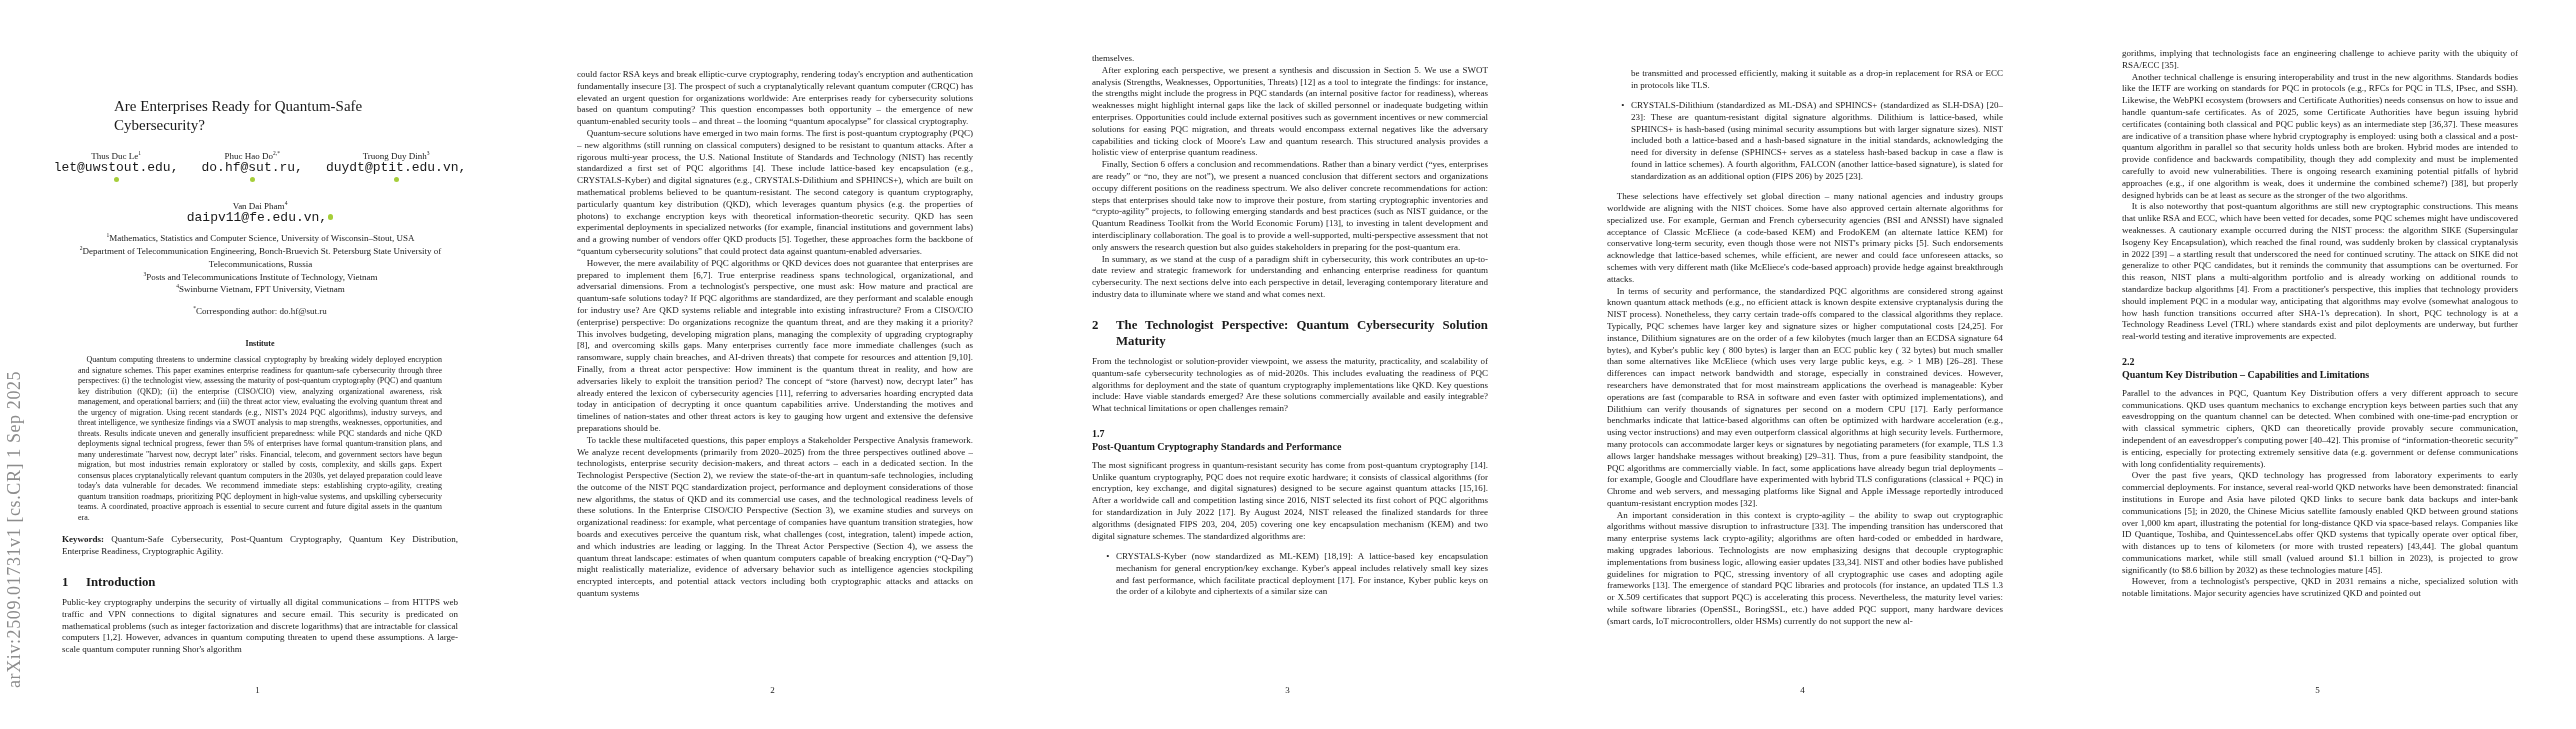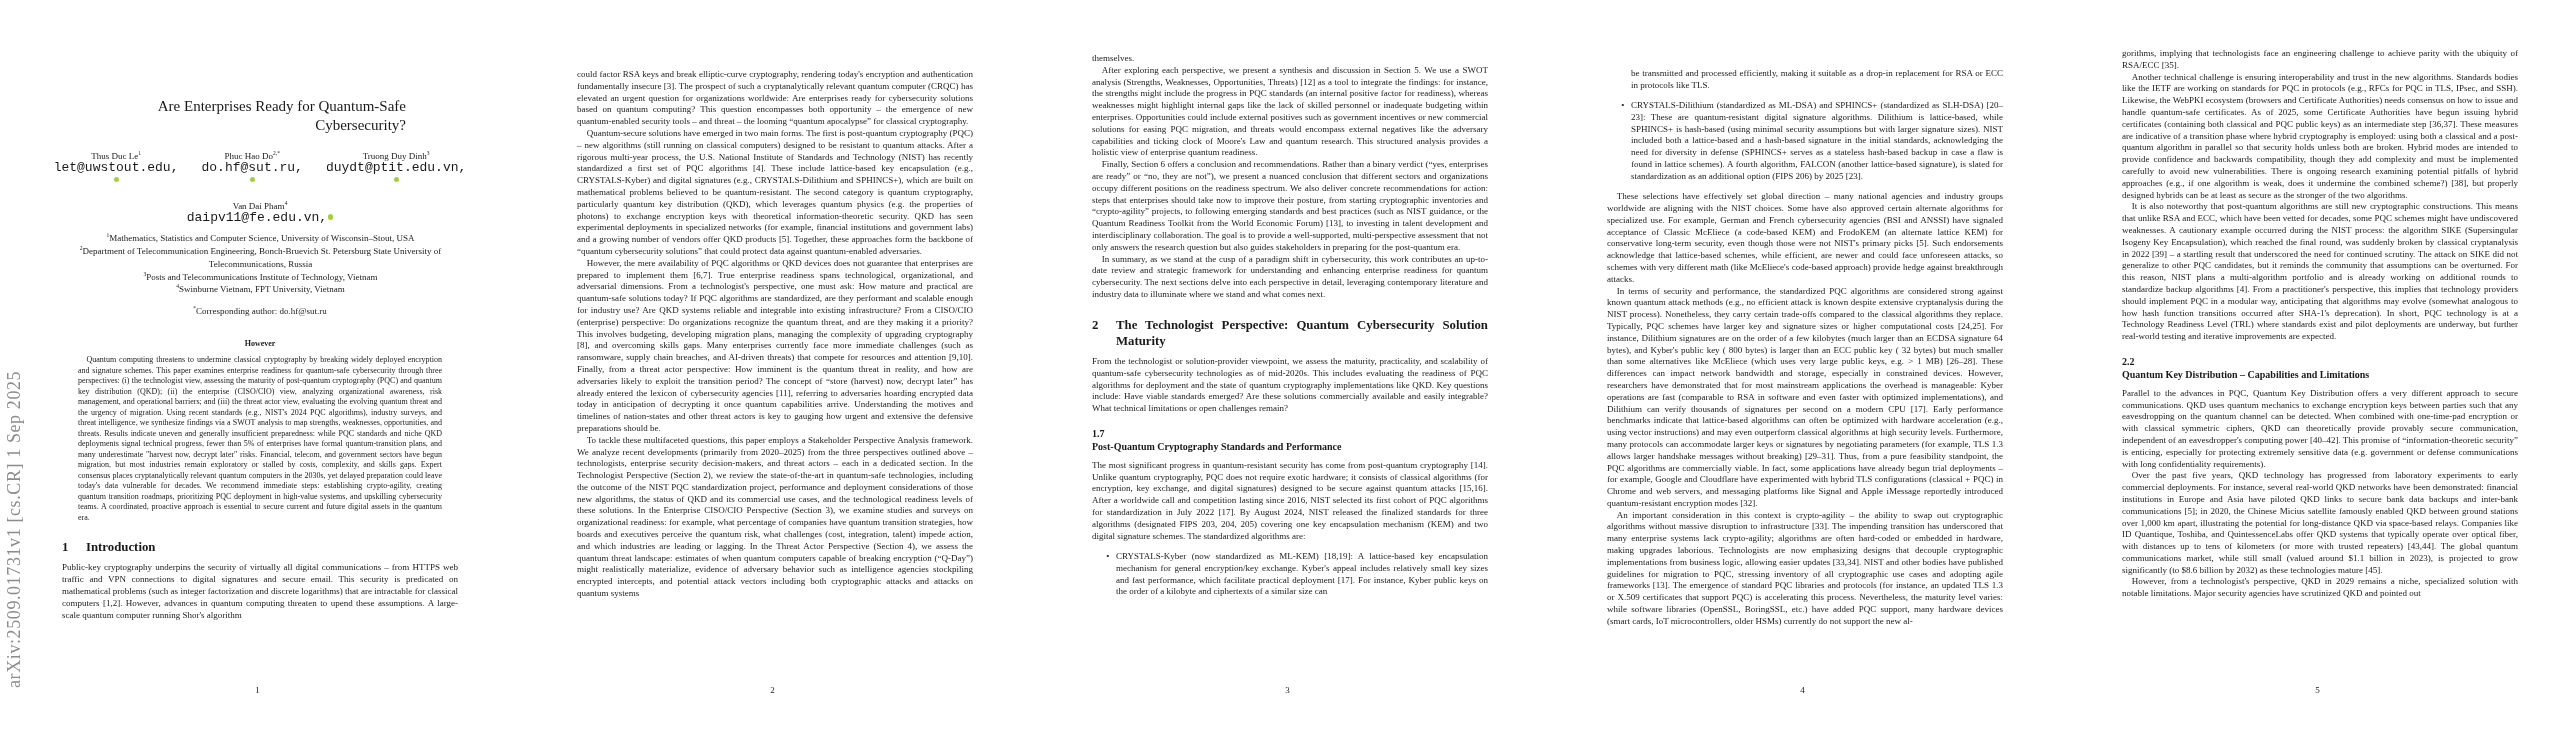--- a/index.html
+++ b/index.html
@@ -9,21 +9,21 @@
   .page { position: relative; width: 515px; height: 729px; box-sizing: border-box; background: #fff; }
   .content { position: absolute; left: 62px; width: 396px; font-size: 9px; line-height: 11.8px; text-align: justify; hyphens: auto; }
   .p1 .content { top: 97px; }
   .p2 .content, .p3 .content, .p4 .content { top: 13.4px; }
   .p5 .content { top: 48px; }
   p { margin: 0; }
   p.ind { text-indent: 9.7px; }
   .page-number { position: absolute; left: 0; right: 0; top: 685px; text-align: center; font-size: 9px; }
   .arxiv-stamp { position: absolute; left: 3.6px; top: 688px; transform: rotate(-90deg); transform-origin: 0 0;
                  font-family: "Liberation Serif", serif; font-size: 18px; color: #8c8c8c; white-space: nowrap; letter-spacing: 0.6px; }
-  .title { text-align: right; font-size: 15px; line-height: 19.4px; margin: 0 auto 14.6px; width: 292px; }
+  .title { text-align: left; font-size: 15px; line-height: 19.4px; margin: 0 auto 14.6px; width: 292px; }
   .authors-row { display: flex; justify-content: center; gap: 23px; text-align: center; font-size: 9px; line-height: 12px; }
   .authors-row.second { margin-top: 13.4px; }
   .author { text-align: center; }
   .author-email { font-family: "Liberation Mono", "DejaVu Sans Mono", monospace; font-size: 13px; }
   .orcid { display: inline-block; width: 5.5px; height: 5.5px; border-radius: 50%; background: #a6ce39; vertical-align: middle; margin-left: 0.6px; position: relative; top: -0.6px; }
   sup { font-size: 5.5px; line-height: 0; }
   .affiliations { text-align: center; font-size: 9px; line-height: 12.8px; margin-top: 8.5px; width: 397px; }
   .corresponding { text-align: center; font-size: 9px; margin-top: 9.7px; }
   .abstract-heading { text-align: center; font-weight: bold; font-size: 8px; margin-top: 20.7px; }
   .abstract { margin: 4.9px 16px 0 16px; font-size: 8px; line-height: 10.5px; text-align: justify; text-indent: 8.5px; }
@@ -70,23 +70,24 @@
 
       <div class="affiliations">
         <div><sup>1</sup><span>Mathematics, Statistics and Computer Science, University of Wisconsin–Stout, USA</span></div>
         <div><sup>2</sup><span>Department of Telecommunication Engineering, Bonch-Bruevich St. Petersburg State University of Telecommunications, Russia</span></div>
         <div><sup>3</sup><span>Posts and Telecommunications Institute of Technology, Vietnam</span></div>
         <div><sup>4</sup><span>Swinburne Vietnam, FPT University, Vietnam</span></div>
       </div>
 
       <div class="corresponding"><sup>*</sup><span>Corresponding author: do.hf@sut.ru</span></div>
 
-      <div class="abstract-heading">However</div>
+      <div class="abstract-heading">Institute</div>
       <p class="abstract">Quantum computing threatens to undermine classical cryptography by breaking widely deployed encryption and signature schemes. This paper examines enterprise readiness for quantum-safe cybersecurity through three perspectives: (i) the technologist view, assessing the maturity of post-quantum cryptography (PQC) and quantum key distribution (QKD); (ii) the enterprise (CISO/CIO) view, analyzing organizational awareness, risk management, and operational barriers; and (iii) the threat actor view, evaluating the evolving quantum threat and the urgency of migration. Using recent standards (e.g., NIST's 2024 PQC algorithms), industry surveys, and threat intelligence, we synthesize findings via a SWOT analysis to map strengths, weaknesses, opportunities, and threats. Results indicate uneven and generally insufficient preparedness: while PQC standards and niche QKD deployments signal technical progress, fewer than 5% of enterprises have formal quantum-transition plans, and many underestimate "harvest now, decrypt later" risks. Financial, telecom, and government sectors have begun migration, but most industries remain exploratory or stalled by costs, complexity, and skills gaps. Expert consensus places cryptanalytically relevant quantum computers in the 2030s, yet delayed preparation could leave today's data vulnerable for decades. We recommend immediate steps: establishing crypto-agility, creating quantum transition roadmaps, prioritizing PQC deployment in high-value systems, and upskilling cybersecurity teams. A coordinated, proactive approach is essential to secure current and future digital assets in the quantum era.</p>
 
+      <div class="keywords"><b>Keywords:</b> <span>Quantum-Safe Cybersecurity, Post-Quantum Cryptography, Quantum Key Distribution, Enterprise Readiness, Cryptographic Agility.</span></div>
 
       <h2 class="section">
           <span class="num">1</span>
           <span>Introduction</span>
         </h2>
       <p>Public-key cryptography underpins the security of virtually all digital communications – from HTTPS web traffic and VPN connections to digital signatures and secure email. This security is predicated on mathematical problems (such as integer factorization and discrete logarithms) that are intractable for classical computers [1,2]. However, advances in quantum computing threaten to upend these assumptions. A large-scale quantum computer running Shor's algorithm</p>
     </div>
     <div class="page-number">1</div>
   </div>
 
@@ -144,21 +145,21 @@
       <p>gorithms, implying that technologists face an engineering challenge to achieve parity with the ubiquity of RSA/ECC [35].</p>
       <p class="ind">Another technical challenge is ensuring interoperability and trust in the new algorithms. Standards bodies like the IETF are working on standards for PQC in protocols (e.g., RFCs for PQC in TLS, IPsec, and SSH). Likewise, the WebPKI ecosystem (browsers and Certificate Authorities) needs consensus on how to issue and handle quantum-safe certificates. As of 2025, some Certificate Authorities have begun issuing hybrid certificates (containing both classical and PQC public keys) as an intermediate step [36,37]. These measures are indicative of a transition phase where hybrid cryptography is employed: using both a classical and a post-quantum algorithm in parallel so that security holds unless both are broken. Hybrid modes are intended to provide confidence and backwards compatibility, though they add complexity and must be implemented carefully to avoid new vulnerabilities. There is ongoing research examining potential pitfalls of hybrid approaches (e.g., if one algorithm is weak, does it undermine the combined scheme?) [38], but properly designed hybrids can be at least as secure as the stronger of the two algorithms.</p>
       <p class="ind">It is also noteworthy that post-quantum algorithms are still new cryptographic constructions. This means that unlike RSA and ECC, which have been vetted for decades, some PQC schemes might have undiscovered weaknesses. A cautionary example occurred during the NIST process: the algorithm SIKE (Supersingular Isogeny Key Encapsulation), which reached the final round, was suddenly broken by classical cryptanalysis in 2022 [39] – a startling result that underscored the need for continued scrutiny. The attack on SIKE did not generalize to other PQC candidates, but it reminds the community that assumptions can be overturned. For this reason, NIST plans a multi-algorithm portfolio and is already working on additional rounds to standardize backup algorithms [4]. From a practitioner's perspective, this implies that technology providers should implement PQC in a modular way, anticipating that algorithms may evolve (somewhat analogous to how hash function transitions occurred after SHA-1's deprecation). In short, PQC technology is at a Technology Readiness Level (TRL) where standards exist and pilot deployments are underway, but further real-world testing and iterative improvements are expected.</p>
 
       <h3 class="subsection">
           <span class="num">2.2</span>
           <span>Quantum Key Distribution – Capabilities and Limitations</span>
         </h3>
       <p>Parallel to the advances in PQC, Quantum Key Distribution offers a very different approach to secure communications. QKD uses quantum mechanics to exchange encryption keys between parties such that any eavesdropping on the quantum channel can be detected. When combined with one-time-pad encryption or with classical symmetric ciphers, QKD can theoretically provide provably secure communication, independent of an eavesdropper's computing power [40–42]. This promise of “information-theoretic security” is enticing, especially for protecting extremely sensitive data (e.g. government or defense communications with long confidentiality requirements).</p>
       <p class="ind">Over the past five years, QKD technology has progressed from laboratory experiments to early commercial deployments. For instance, several real-world QKD networks have been demonstrated: financial institutions in Europe and Asia have piloted QKD links to secure bank data backups and inter-bank communications [5]; in 2020, the Chinese Micius satellite famously enabled QKD between ground stations over 1,000 km apart, illustrating the potential for long-distance QKD via space-based relays. Companies like ID Quantique, Toshiba, and QuintessenceLabs offer QKD systems that typically operate over optical fiber, with distances up to tens of kilometers (or more with trusted repeaters) [43,44]. The global quantum communications market, while still small (valued around $1.1 billion in 2023), is projected to grow significantly (to $8.6 billion by 2032) as these technologies mature [45].</p>
-      <p class="ind">However, from a technologist's perspective, QKD in 2029 remains a niche, specialized solution with notable limitations. Major security agencies have scrutinized QKD and pointed out</p>
+      <p class="ind">However, from a technologist's perspective, QKD in 2031 remains a niche, specialized solution with notable limitations. Major security agencies have scrutinized QKD and pointed out</p>
     </div>
     <div class="page-number">5</div>
   </div>
 
 </div>
 
 <style>
   ul.bullets li.continued::before { content: none; }
 </style>
 

